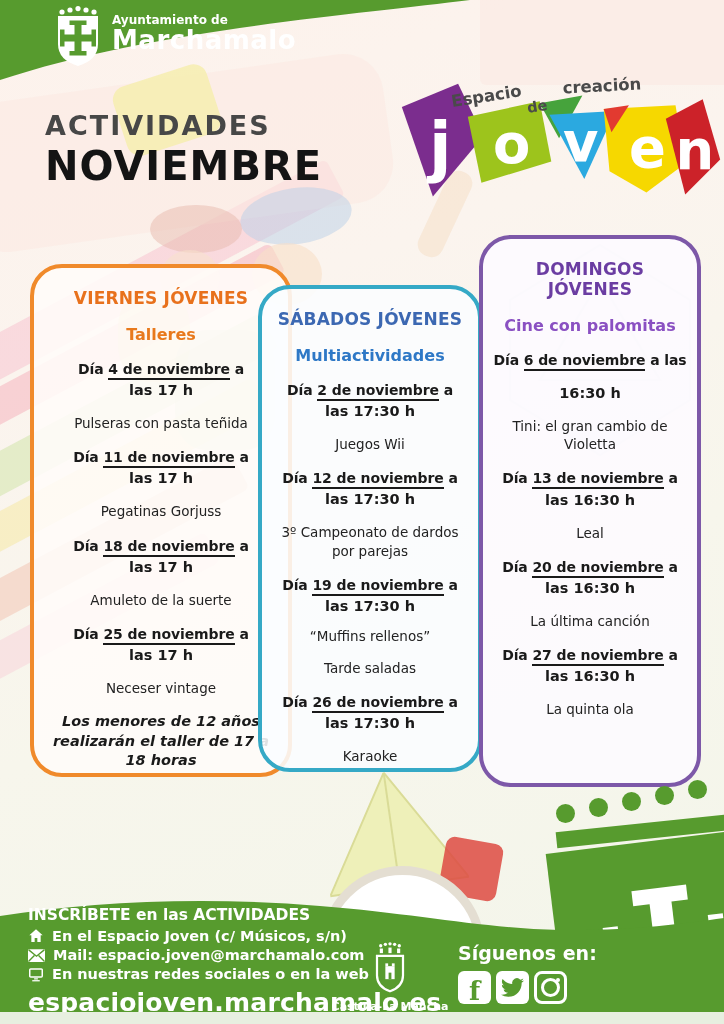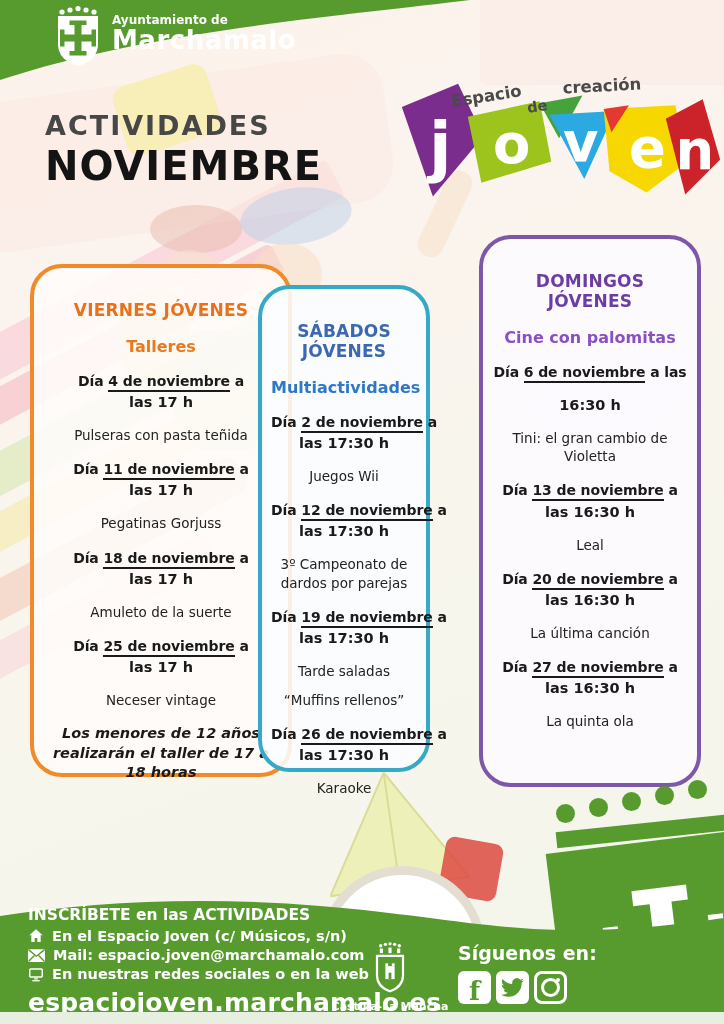--- a/index.html
+++ b/index.html
@@ -22,23 +22,23 @@
   
   .title{position:absolute;left:45px;top:110px;z-index:4;}
   .t1{font-size:27px;font-weight:bold;color:#474747;letter-spacing:2px;}
   .t2{font-size:40px;font-weight:bold;color:#141414;letter-spacing:1px;margin-top:2px;}
   
   .joven{position:absolute;left:396px;top:76px;z-index:4;}
   .joven text.letter{font-family:"DejaVu Sans",sans-serif;font-weight:bold;fill:#fff;}
   .joven text.tag{font-family:"DejaVu Sans",sans-serif;font-weight:bold;fill:#4a4a4a;}
   
   .card{position:absolute;box-sizing:border-box;border:4px solid;border-radius:32px;
-        text-align:center;padding:16px 9px;z-index:5;color:#1a1a1a;}
+        text-align:center;padding:4px 9px;z-index:5;color:#1a1a1a;}
   .card-o{left:30px;top:264px;width:262px;height:513px;border-color:#f08a2b;background:rgba(255,252,249,.88);}
-  .card-b{left:258px;top:285px;width:172px;height:487px;border-color:#35a9c6;background:rgba(251,253,255,.88);}
+  .card-b{left:258px;top:285px;width:224px;height:487px;border-color:#35a9c6;background:rgba(251,253,255,.88);}
   .card-p{left:479px;top:235px;width:222px;height:552px;border-color:#7d58a8;background:rgba(253,251,255,.9);}
   .c-title{font-size:17px;font-weight:bold;margin:16px 0 0;letter-spacing:.2px;}
   .c-sub{font-size:16px;font-weight:bold;margin:17px 0 0;}
   .o1{color:#e8711c}.o2{color:#e8791c}
   .b1{color:#3c68b2}.b2{color:#2e78c6}
   .p1{color:#6b3da2}.p2{color:#8a50c2}
   .dl{font-weight:bold;font-size:14px;margin:16px 0 0;line-height:1.3;white-space:nowrap;letter-spacing:-.1px;}
   .u{border-bottom:2px solid #1a1a1a;padding-bottom:1px;}
   .tl{font-weight:bold;font-size:14.5px;margin:3px 0 0;line-height:1.3;}
   .tl.gap{margin-top:15px;}
@@ -186,22 +186,22 @@
     <p class="dl"><span>Día </span><span class="u">2 de noviembre</span><span> a</span></p>
     <p class="tl">las 17:30 h</p>
     <p class="ev">Juegos Wii</p>
 
     <p class="dl"><span>Día </span><span class="u">12 de noviembre</span><span> a</span></p>
     <p class="tl">las 17:30 h</p>
     <p class="ev">3º Campeonato de dardos por parejas</p>
 
     <p class="dl"><span>Día </span><span class="u">19 de noviembre</span><span> a</span></p>
     <p class="tl">las 17:30 h</p>
+    <p class="ev q">“Muffins rellenos”</p>
     <p class="ev">Tarde saladas</p>
-    <p class="ev q">“Muffins rellenos”</p>
 
     <p class="dl"><span>Día </span><span class="u">26 de noviembre</span><span> a</span></p>
     <p class="tl">las 17:30 h</p>
     <p class="ev">Karaoke</p>
   </section>
 
   <section class="card card-p">
     <h2 class="c-title p1">DOMINGOS JÓVENES</h2>
     <h3 class="c-sub p2">Cine con palomitas</h3>
 

